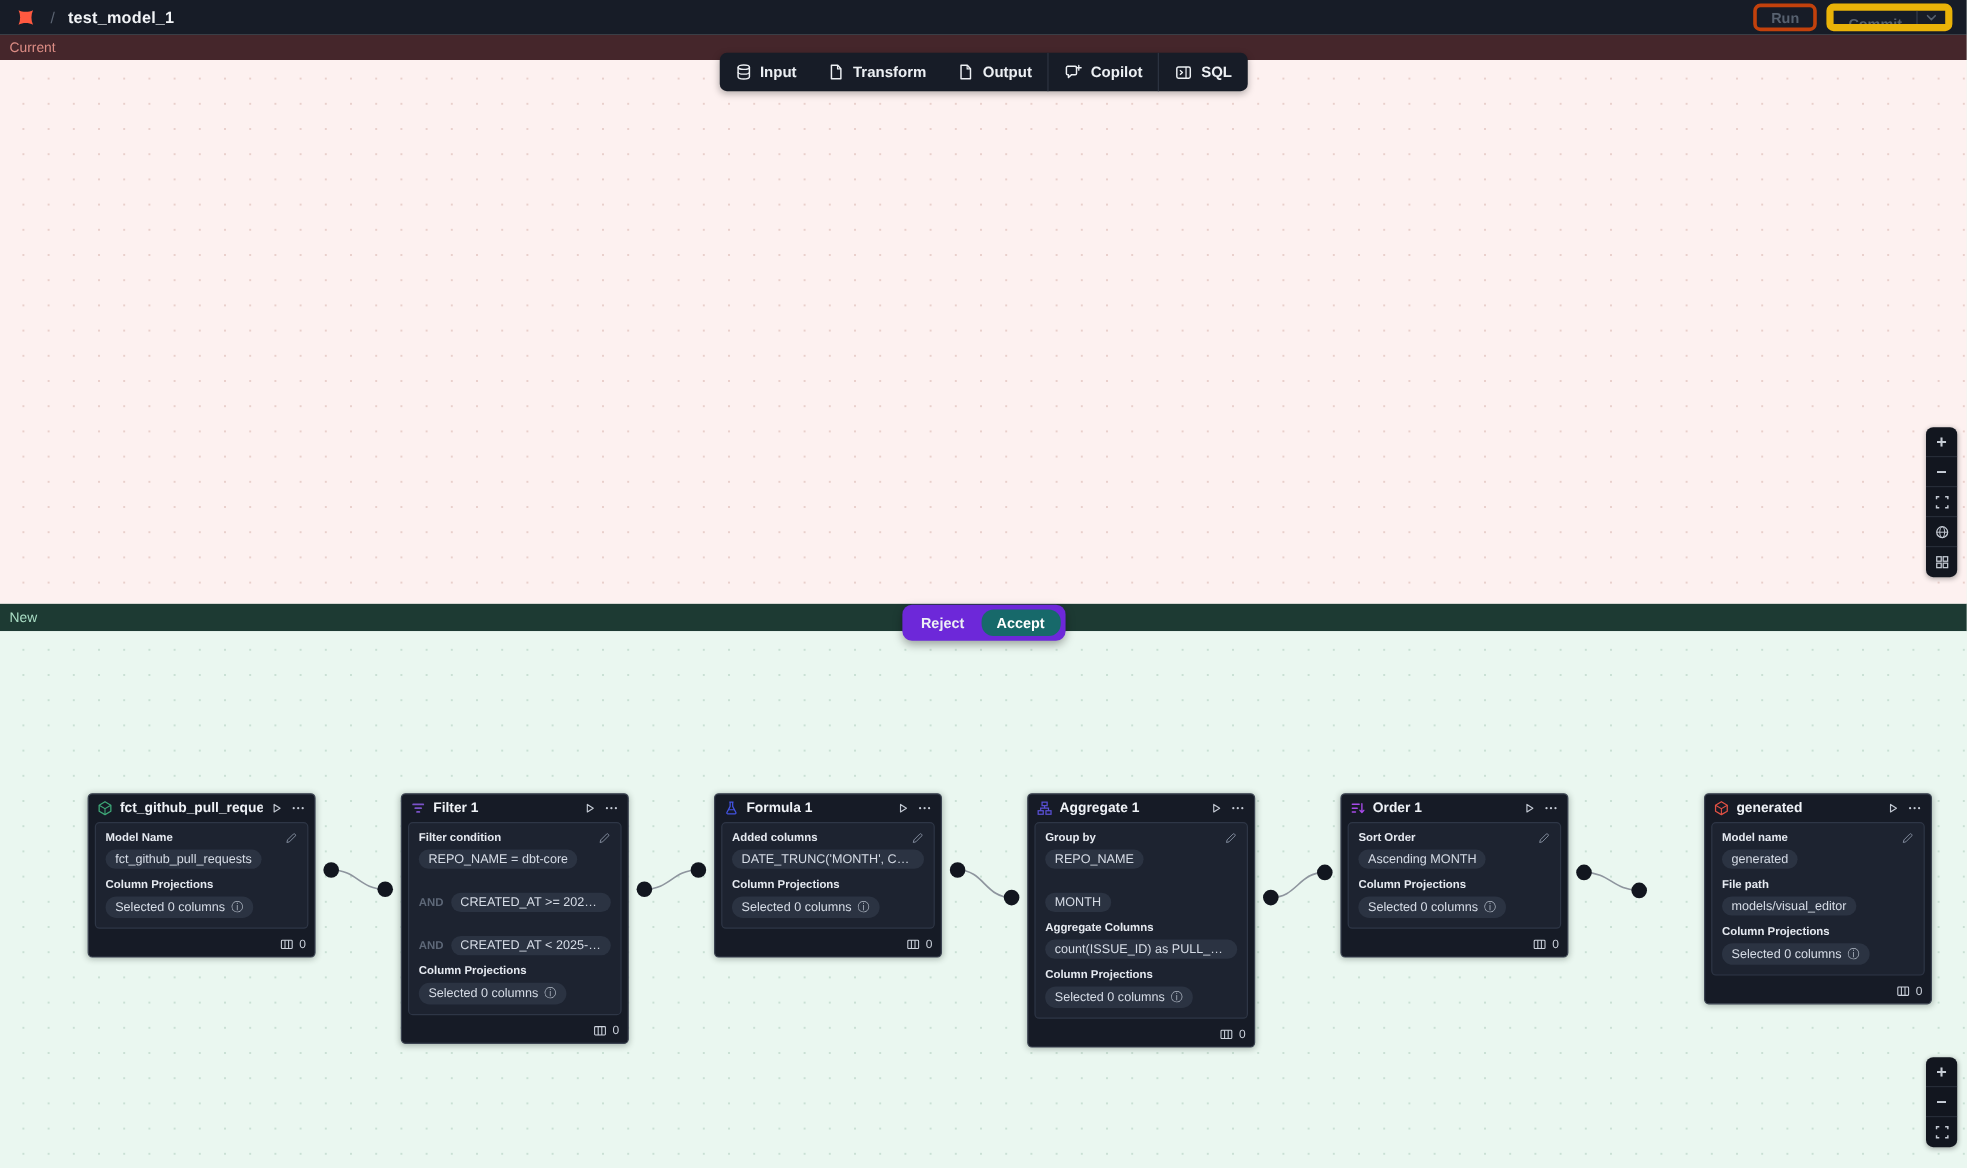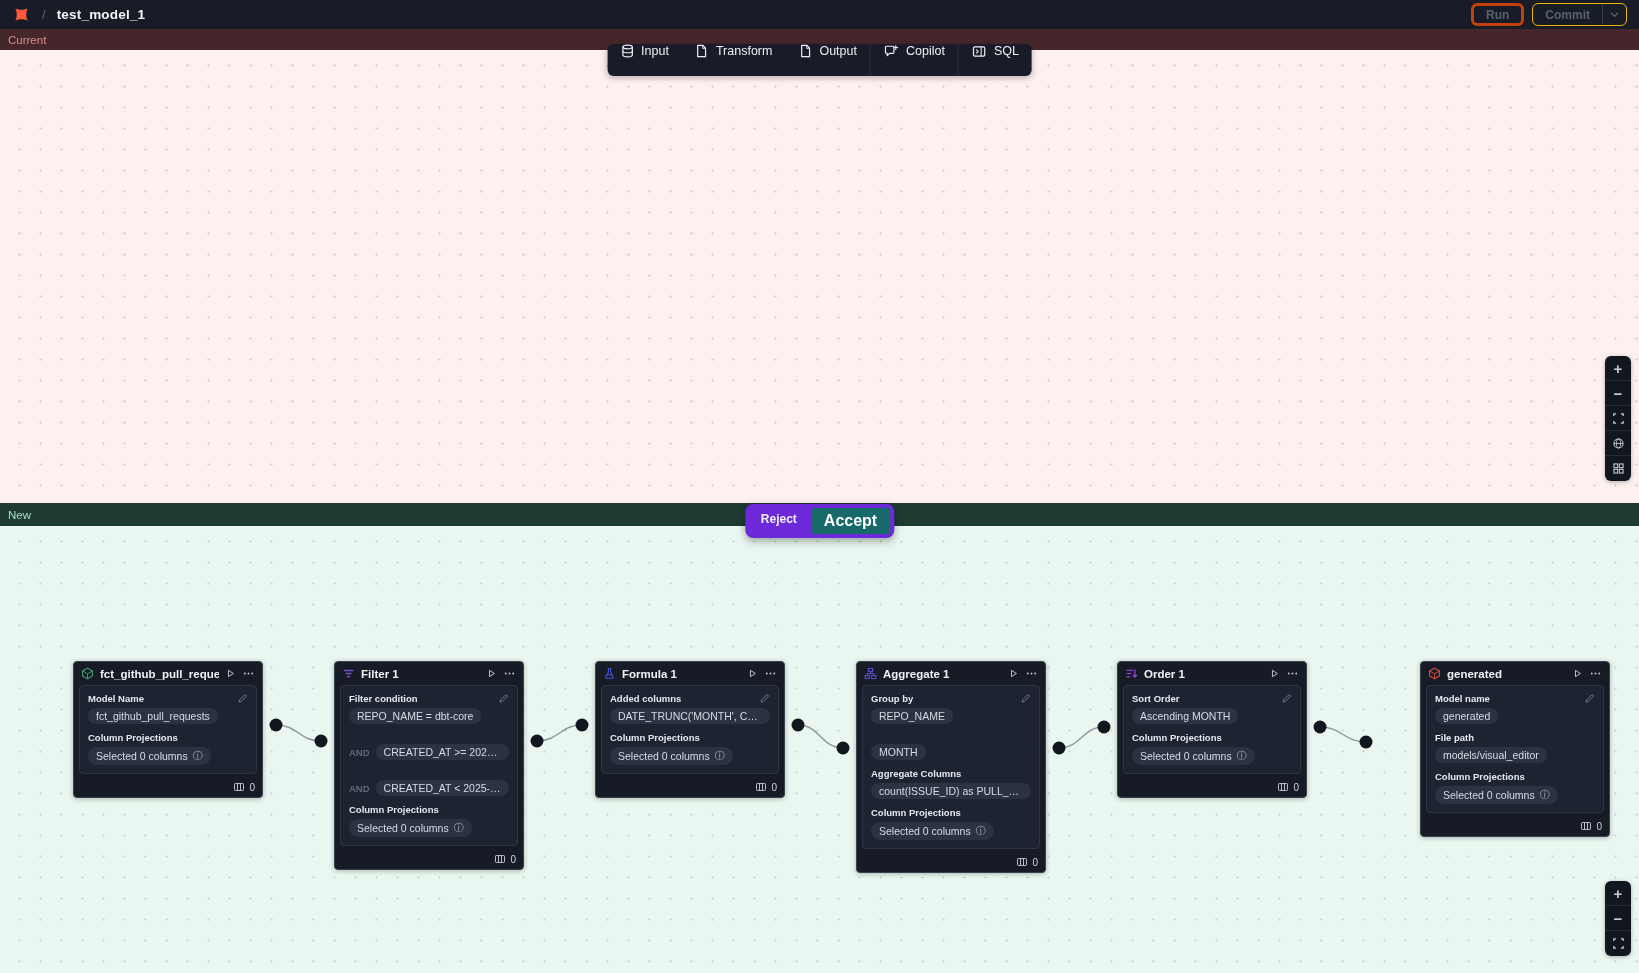--- a/index.html
+++ b/index.html
@@ -5,49 +5,49 @@
   *{margin:0;padding:0;box-sizing:border-box;}
   html,body{width:1639px;height:973px;overflow:hidden;background:#eaf7f0;font-family:"Liberation Sans",sans-serif;}
 
   
   .topbar{height:29px;background:#171c27;display:flex;align-items:center;padding:0 12px;gap:11px;position:relative;z-index:30;}
   .logo{display:flex;align-items:center;}
   .crumb-sep{color:#5b6472;font-size:13px;}
   .title{color:#f2f4f7;font-size:13.5px;font-weight:bold;letter-spacing:.2px;}
   .topbar-actions{margin-left:auto;display:flex;gap:8px;align-items:center;}
   .btn{background:transparent;border:3px solid #c2410c;border-radius:6px;color:#58alternativ;color:#57616f;font-size:12px;font-weight:600;padding:0 12px;height:23px;font-family:inherit;cursor:pointer;}
-  .split-btn{display:flex;border:1px solid #eab308;border-radius:6px;overflow:hidden;height:23px;justify-content:space-between;}
+  .split-btn{display:flex;border:6px solid #eab308;border-radius:6px;overflow:hidden;height:23px;justify-content:space-between;}
   .split-btn .btn{border:none;border-radius:0;height:21px;}
   .split-btn .chev{border-left:1px solid #353d4b;padding:0 6px;display:flex;align-items:center;color:#57616f;}
 
   
   .bar{display:flex;align-items:center;padding:0 8px;font-size:11.5px;font-weight:400;}
   .current-bar{height:21px;background:#45262b;color:#dd8d85;}
   .new-bar{height:23px;background:#1d3a33;color:#abdfc6;}
 
   
   .canvas{position:relative;}
   .current-canvas{height:453px;background-color:#fdf1f0;background-image:radial-gradient(circle,#e9cfcb 1.1px,transparent 1.1px);background-size:21px 21px;background-position:9px 5px;}
   .new-canvas{height:447px;background-color:#eaf7f0;background-image:radial-gradient(circle,#c9e0d4 1.1px,transparent 1.1px);background-size:21px 21px;background-position:9px 5px;}
 
   
   .toolbar{position:absolute;left:50%;top:-6px;transform:translateX(-50%);background:#171c27;border-radius:6px;display:flex;align-items:stretch;height:32px;box-shadow:0 2px 6px rgba(0,0,0,.28);z-index:25;}
-  .tb-item{display:flex;align-items:flex-start;gap:7px;padding:0 13px;color:#eceff3;font-size:12.5px;font-weight:400;cursor:pointer;white-space:nowrap;}
+  .tb-item{display:flex;align-items:center;gap:7px;padding:0 13px;color:#eceff3;font-size:12.5px;font-weight:700;cursor:pointer;white-space:nowrap;}
   .tb-item svg{flex:none;}
   .tb-sep{width:1px;background:#2d3442;}
 
   
   .controls{position:absolute;right:8px;width:26px;background:#12161f;border-radius:6px;display:flex;flex-direction:column;overflow:hidden;box-shadow:0 1px 4px rgba(0,0,0,.3);}
   .ctrl-btn{height:25px;display:flex;align-items:center;justify-content:center;color:#c6ccd5;font-size:15px;font-weight:600;border-bottom:1px solid #262c37;cursor:pointer;background:transparent;border-left:none;border-right:none;border-top:none;font-family:inherit;}
   .ctrl-btn:last-child{border-bottom:none;}
 
   
   .review-actions{position:absolute;left:50%;top:504px;transform:translateX(-50%);background:#6d28d9;border-radius:8px;padding:4px;display:flex;align-items:flex-start;gap:2px;z-index:40;box-shadow:0 3px 8px rgba(0,0,0,.35);}
   .review-actions .reject{background:transparent;border:none;color:#edf0f4;font-size:12px;font-weight:600;padding:4px 12px;font-family:inherit;cursor:pointer;}
-  .review-actions .accept{border:none;color:#fff;font-size:16px;font-weight:700;padding:4px 13px;border-radius:0;font-family:inherit;cursor:pointer;background:#17696a;}
+  .review-actions .accept{border:none;color:#fff;font-size:12px;font-weight:700;padding:4px 13px;border-radius:10px;font-family:inherit;cursor:pointer;background:#17696a;}
 
   
   .node{position:absolute;width:190px;background:#161b26;border:1px solid #3a4250;border-radius:4px;box-shadow:0 1px 5px rgba(10,25,18,.3);display:flex;flex-direction:column;}
   .node-header{display:flex;align-items:center;gap:6px;padding:5px 7px 4px;}
   .node-icon{display:flex;flex:none;}
   .node-title{color:#eef1f6;font-size:11.5px;font-weight:700;flex:1;white-space:nowrap;overflow:hidden;}
   .node-play,.node-menu{color:#c3c9d3;display:flex;align-items:center;cursor:pointer;flex:none;}
   .node-body{margin:1px 5px 5px;background:#1d2330;border:1px solid #2e3646;border-radius:4px;padding:7px 8px 8px;}
   .node-section{margin-top:8px;}
   .node-section:first-child{margin-top:0;}

